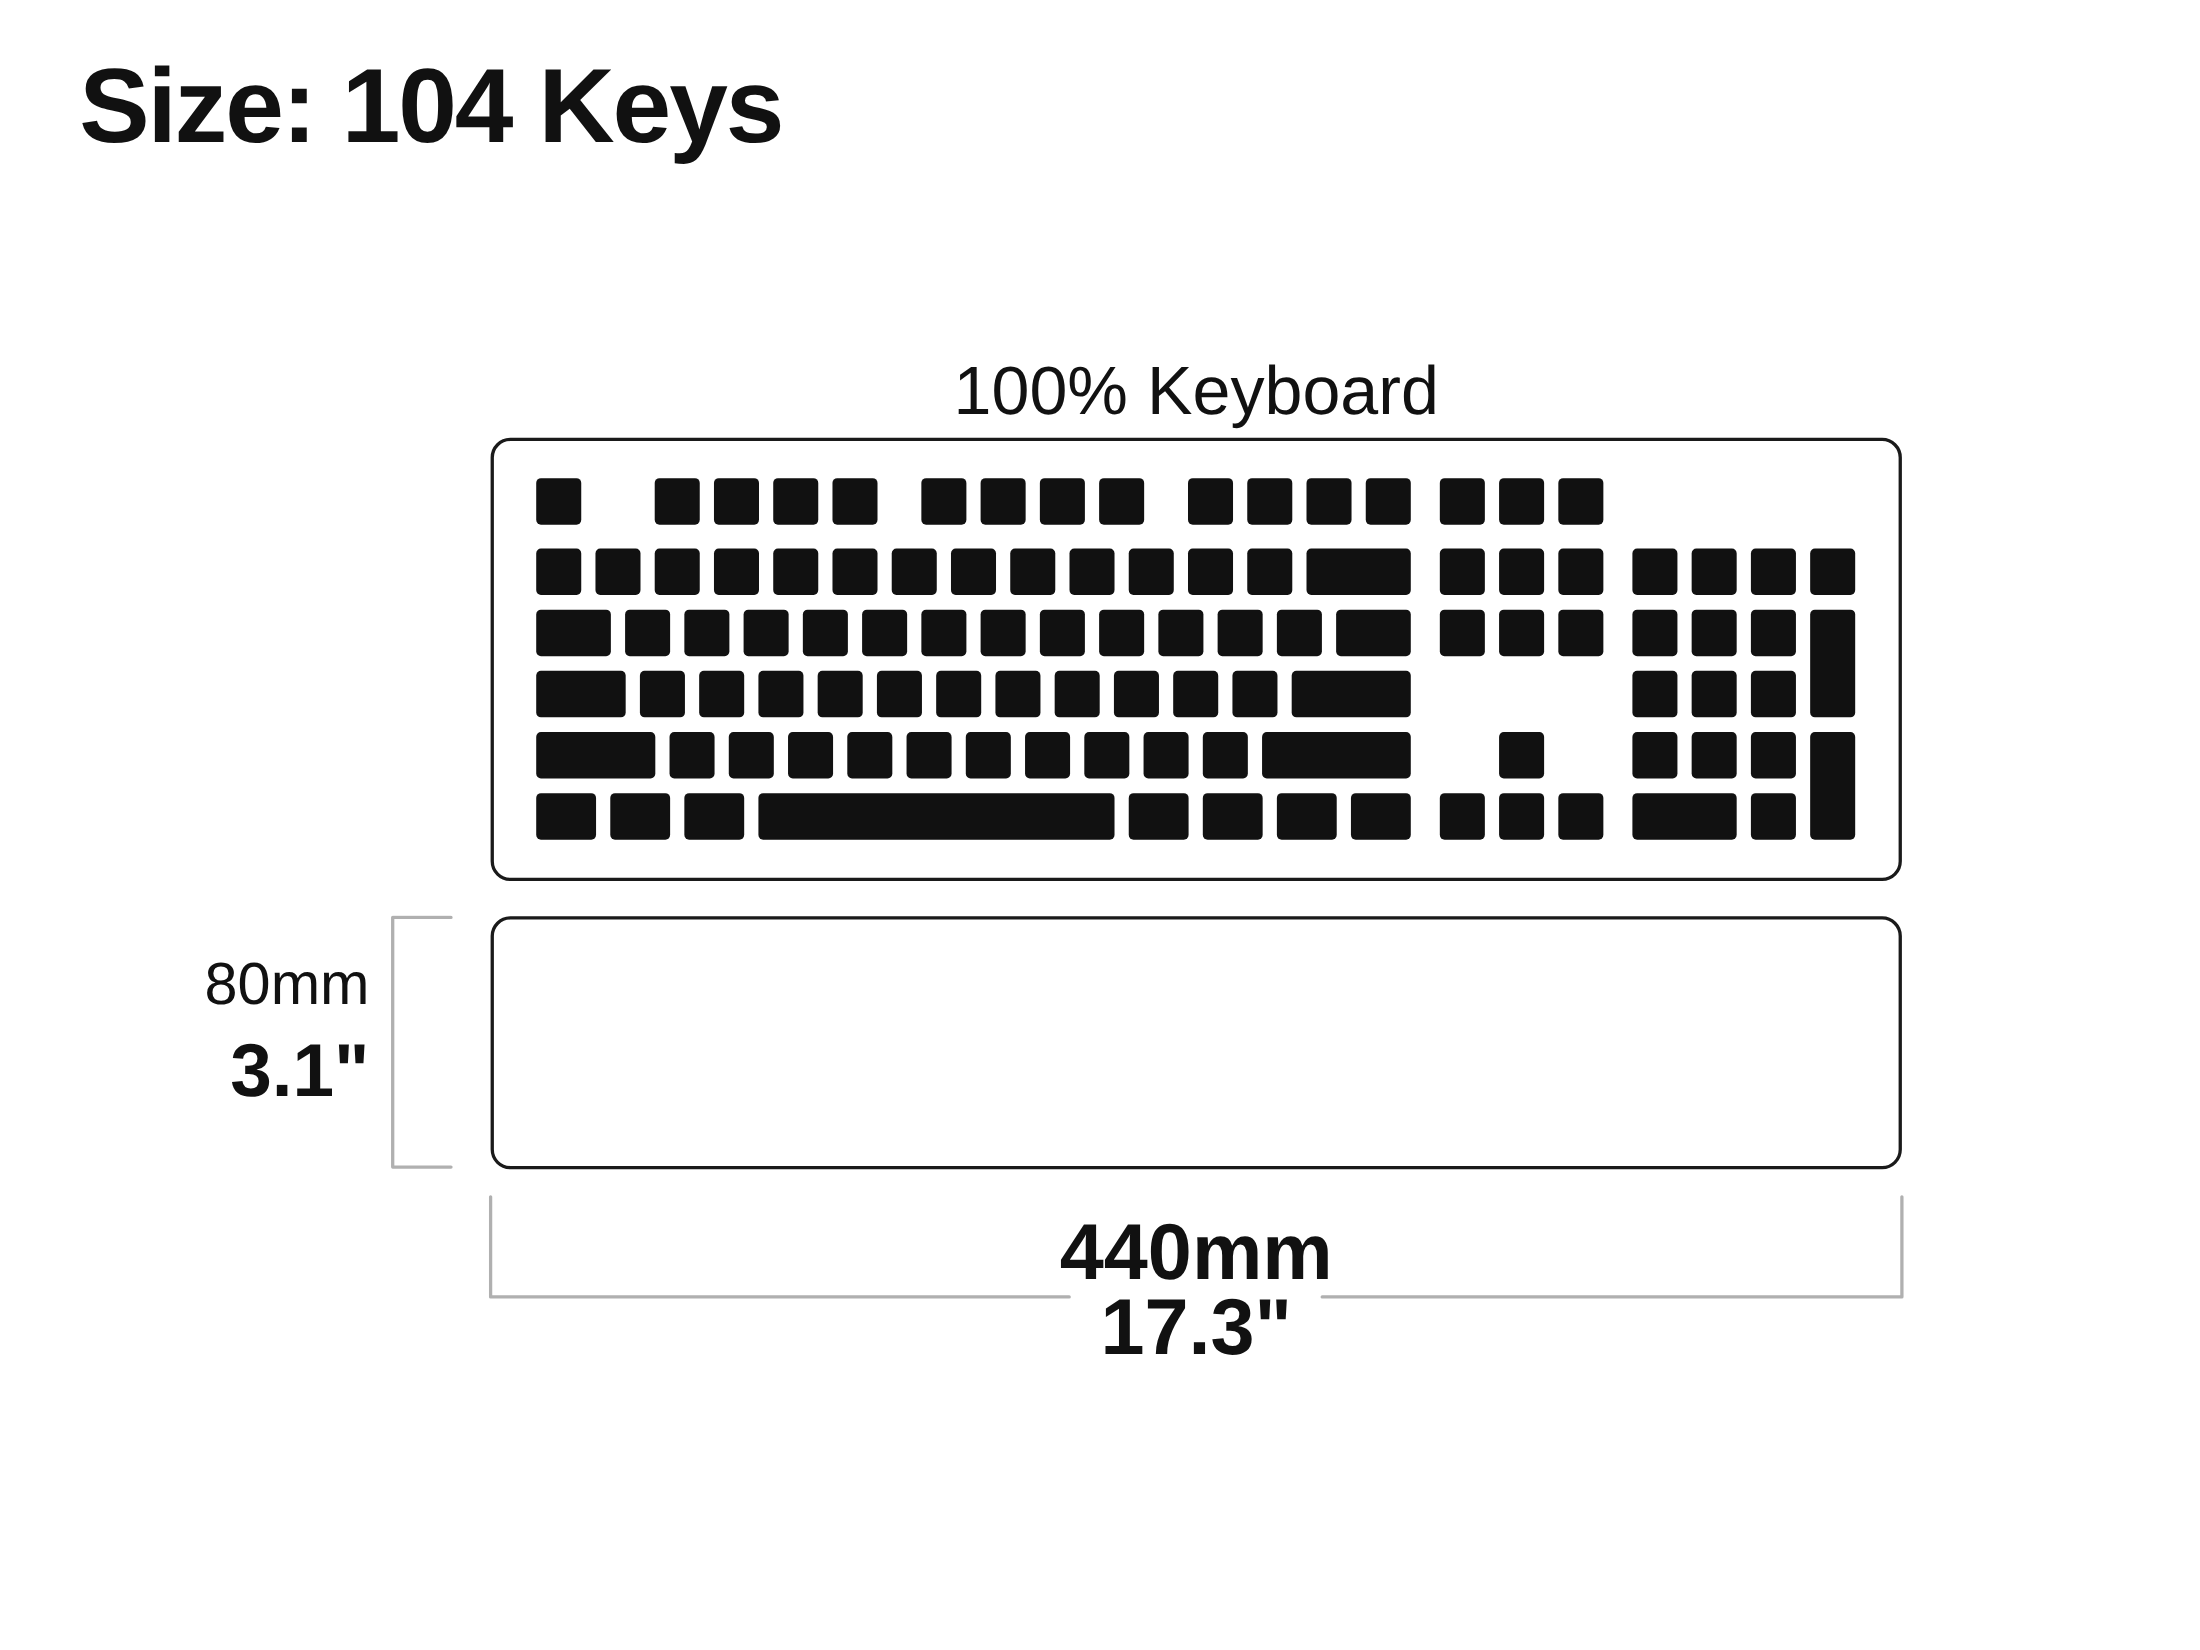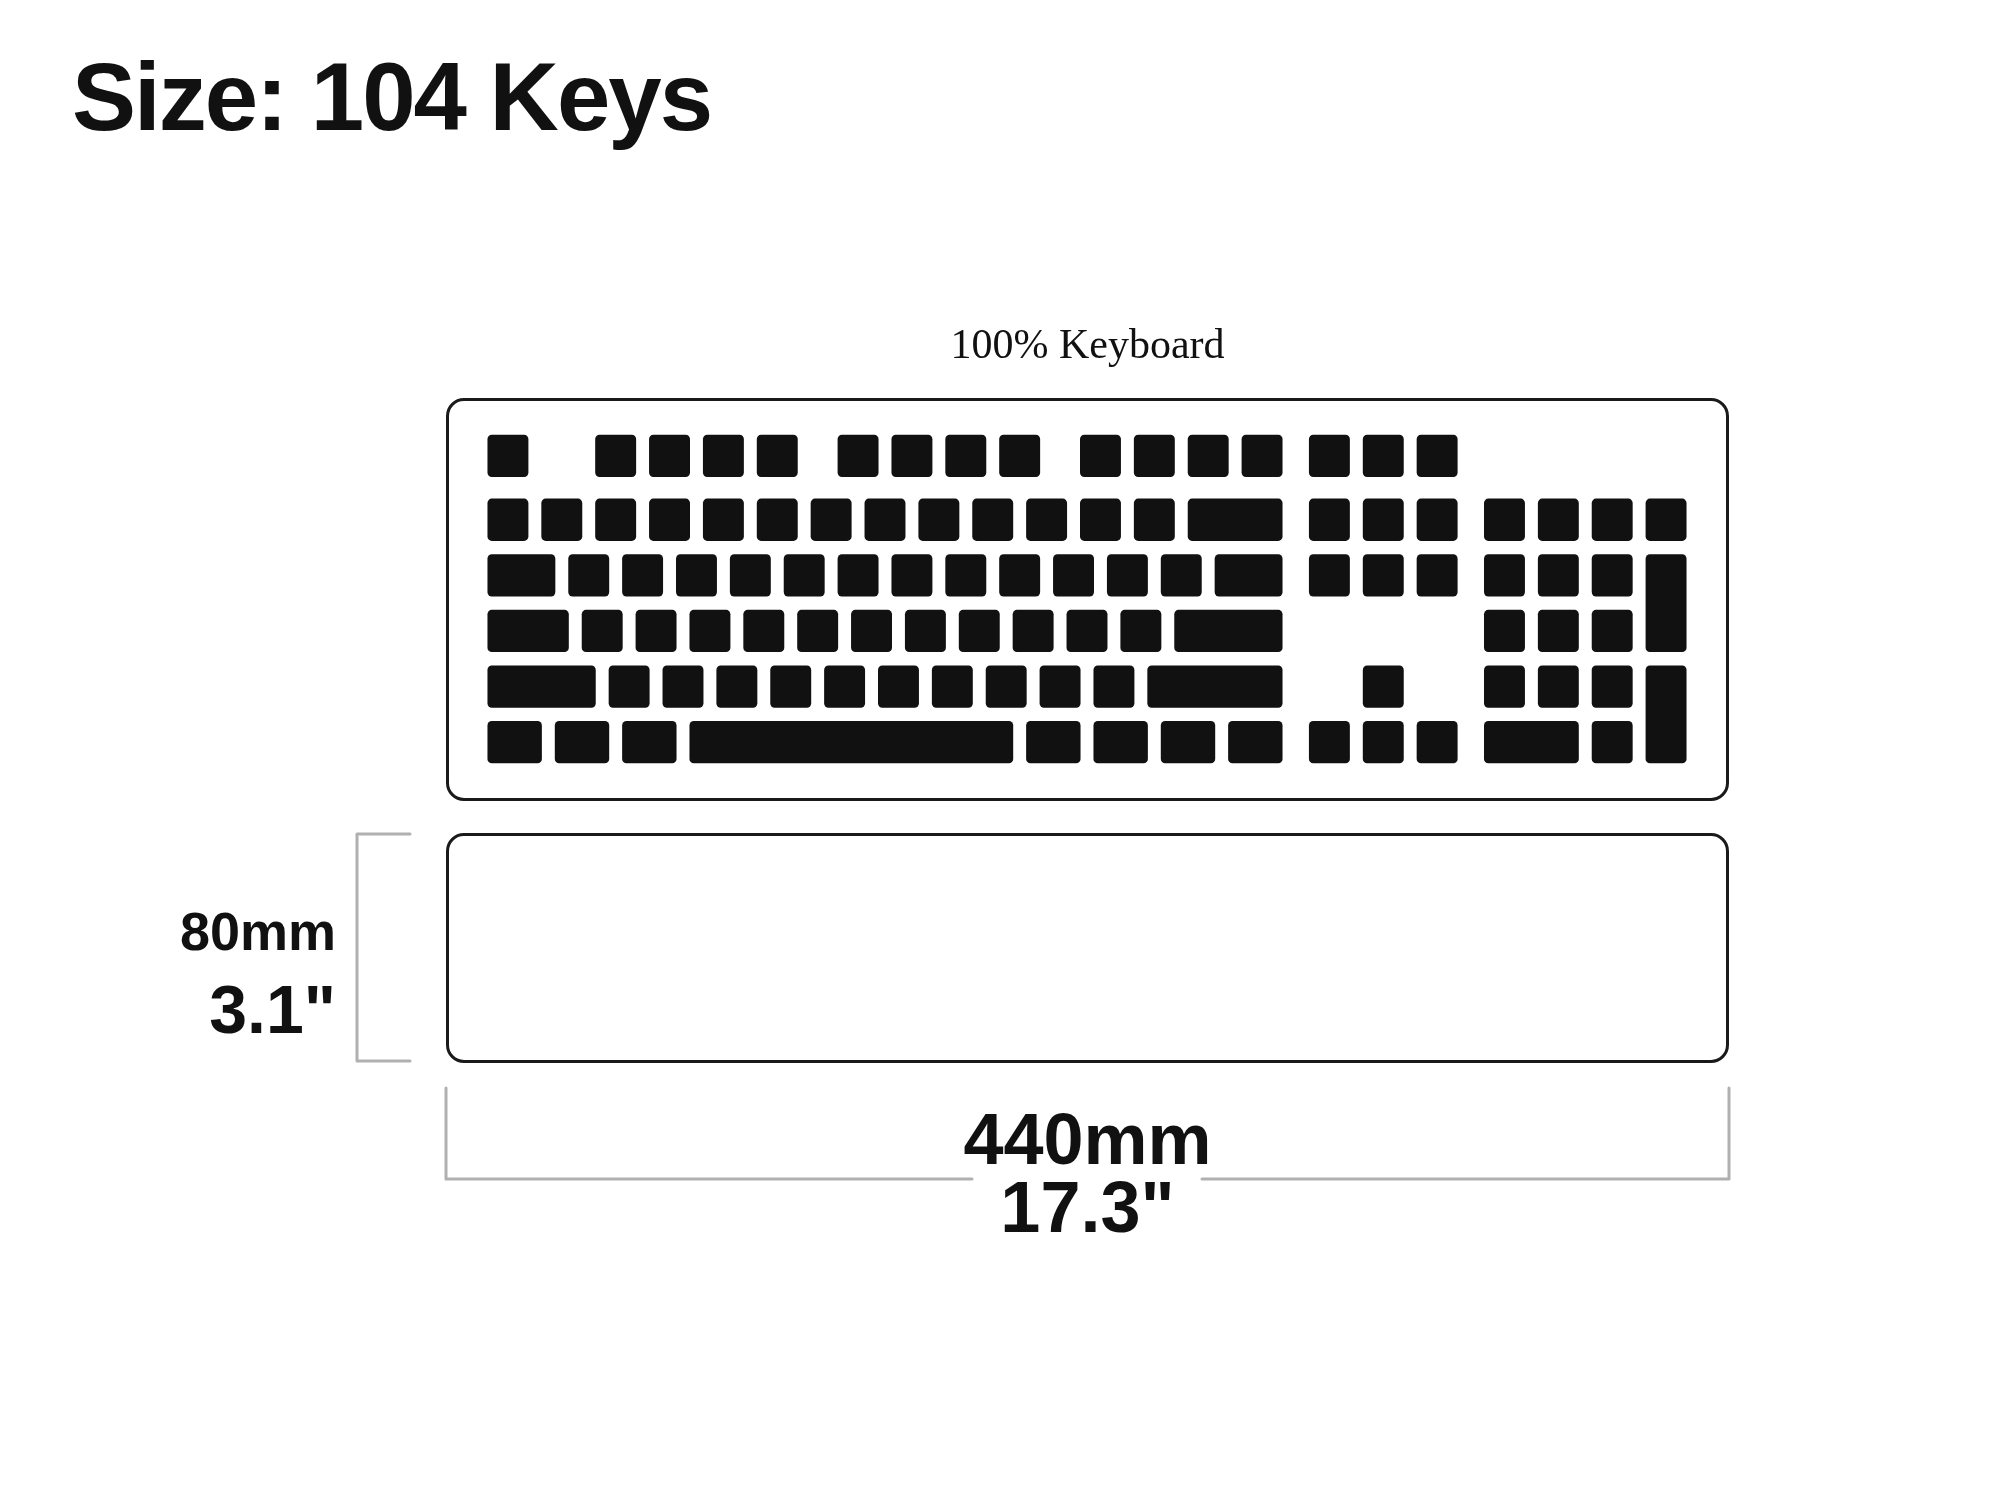--- a/index.html
+++ b/index.html
@@ -17,23 +17,22 @@
     font-size: 96px;
     font-weight: 700;
     letter-spacing: -2px;
     white-space: nowrap;
   }
   .kb-label {
     position: absolute;
     left: 446px; top: 320px;
     width: 1283px;
     text-align: center;
-    font-size: 42px;
+    font-size: 62px;
     font-weight: 400;
-    font-family: Liberation Serif, serif;
   }
   .kb-case {
     position: absolute;
     left: 446px; top: 398px;
     width: 1283px; height: 403px;
     border: 3px solid #1a1a1a;
     border-radius: 18px;
     box-sizing: border-box;
     background: #ffffff;
   }
@@ -60,23 +59,22 @@
     stroke-linejoin: round;
   }
   .height-labels {
     position: absolute;
     left: 60px; top: 864px;
     width: 276px;
     text-align: right;
   }
   .height-labels .mm {
     font-size: 54px;
-    font-weight: 700;
+    font-weight: 400;
     line-height: 1.15;
-    margin-top: 36px;
   }
   .height-labels .inches {
     font-size: 68px;
     font-weight: 700;
     line-height: 1.1;
     margin-top: 10px;
   }
   .width-label-mm {
     position: absolute;
     left: 446px; top: 1098px;

